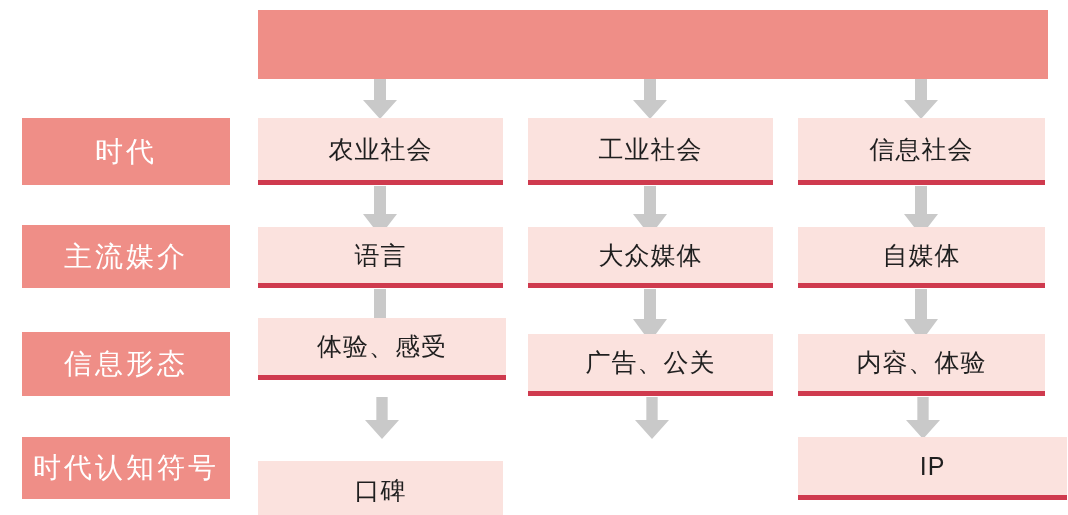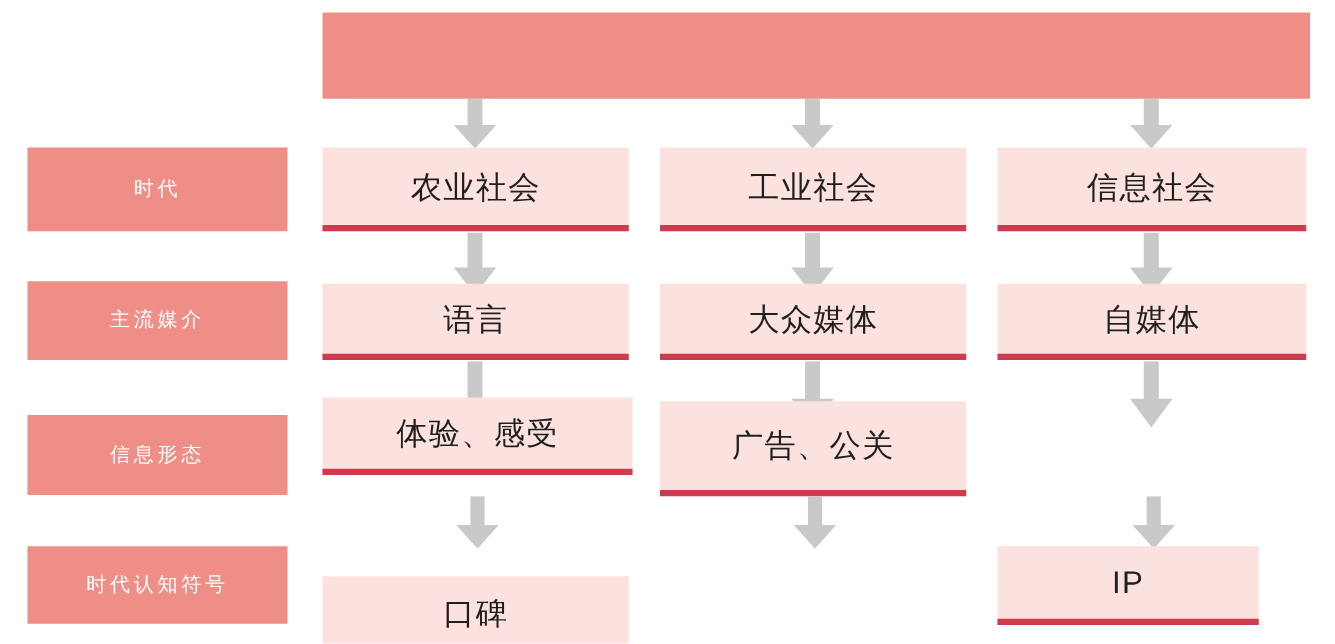--- a/index.html
+++ b/index.html
@@ -54,21 +54,21 @@
   
   .row-label {
     position: absolute;
     left: 22px;
     width: 208px;
     background: #ef8e87;
     color: #ffffff;
     display: flex;
     align-items: center;
     justify-content: center;
-    font-size: 16px;
+    font-size: 28px;
     letter-spacing: 3px;
     box-sizing: border-box;
   }
 
   
   .cell {
     position: absolute;
     background: #fbe2de;
     border-bottom: 5px solid #cf3a4e;
     display: flex;
@@ -173,22 +173,25 @@
       <polygon points="11,0 23,0 23,30 34,30 17,53 0,30 11,30" fill="#c9c9c9"></polygon>
     </svg>
   </div>
 
   <div class="row-label" style="top:332px; height:64px;">
     <span>信息形态</span>
   </div>
   <div class="cell" style="left:258px; top:318px; width:248px; height:62px;">
     <span class="cell-text">体验、感受</span>
   </div>
-  <div class="cell" style="left:528px; top:321px; width:245px; height:76px;align-items:center;">
+  <div class="cell" style="left:528px; top:334px; width:245px; height:62px;align-items:center;">
     <span class="cell-text">广告、公关</span>
+  </div>
+  <div class="cell" style="left:798px; top:334px; width:247px; height:62px;">
+    <span class="cell-text">内容、体验</span>
   </div>
 
   <div class="arrow" style="left:365px; top:397px; height:42px;">
     <svg viewBox="0 0 30 42" preserveAspectRatio="none" aria-hidden="true">
       <polygon points="10,0 20,0 20,23 30,23 15,42 0,23 10,23" fill="#c9c9c9"></polygon>
     </svg>
   </div>
   <div class="arrow" style="left:635px; top:397px; height:42px;">
     <svg viewBox="0 0 30 42" preserveAspectRatio="none" aria-hidden="true">
       <polygon points="10,0 20,0 20,23 30,23 15,42 0,23 10,23" fill="#c9c9c9"></polygon>
@@ -199,17 +202,17 @@
       <polygon points="10,0 20,0 20,23 30,23 15,42 0,23 10,23" fill="#c9c9c9"></polygon>
     </svg>
   </div>
 
   <div class="row-label" style="top:437px; height:62px;">
     <span>时代认知符号</span>
   </div>
   <div class="cell" style="left:258px; top:461px; width:245px; height:63px;">
     <span class="cell-text">口碑</span>
   </div>
-  <div class="cell" style="left:798px; top:437px; width:209px; height:63px;">
+  <div class="cell" style="left:798px; top:437px; width:269px; height:63px;">
     <span class="cell-text">IP</span>
   </div>
 
 </div>
 
 </body></html>

